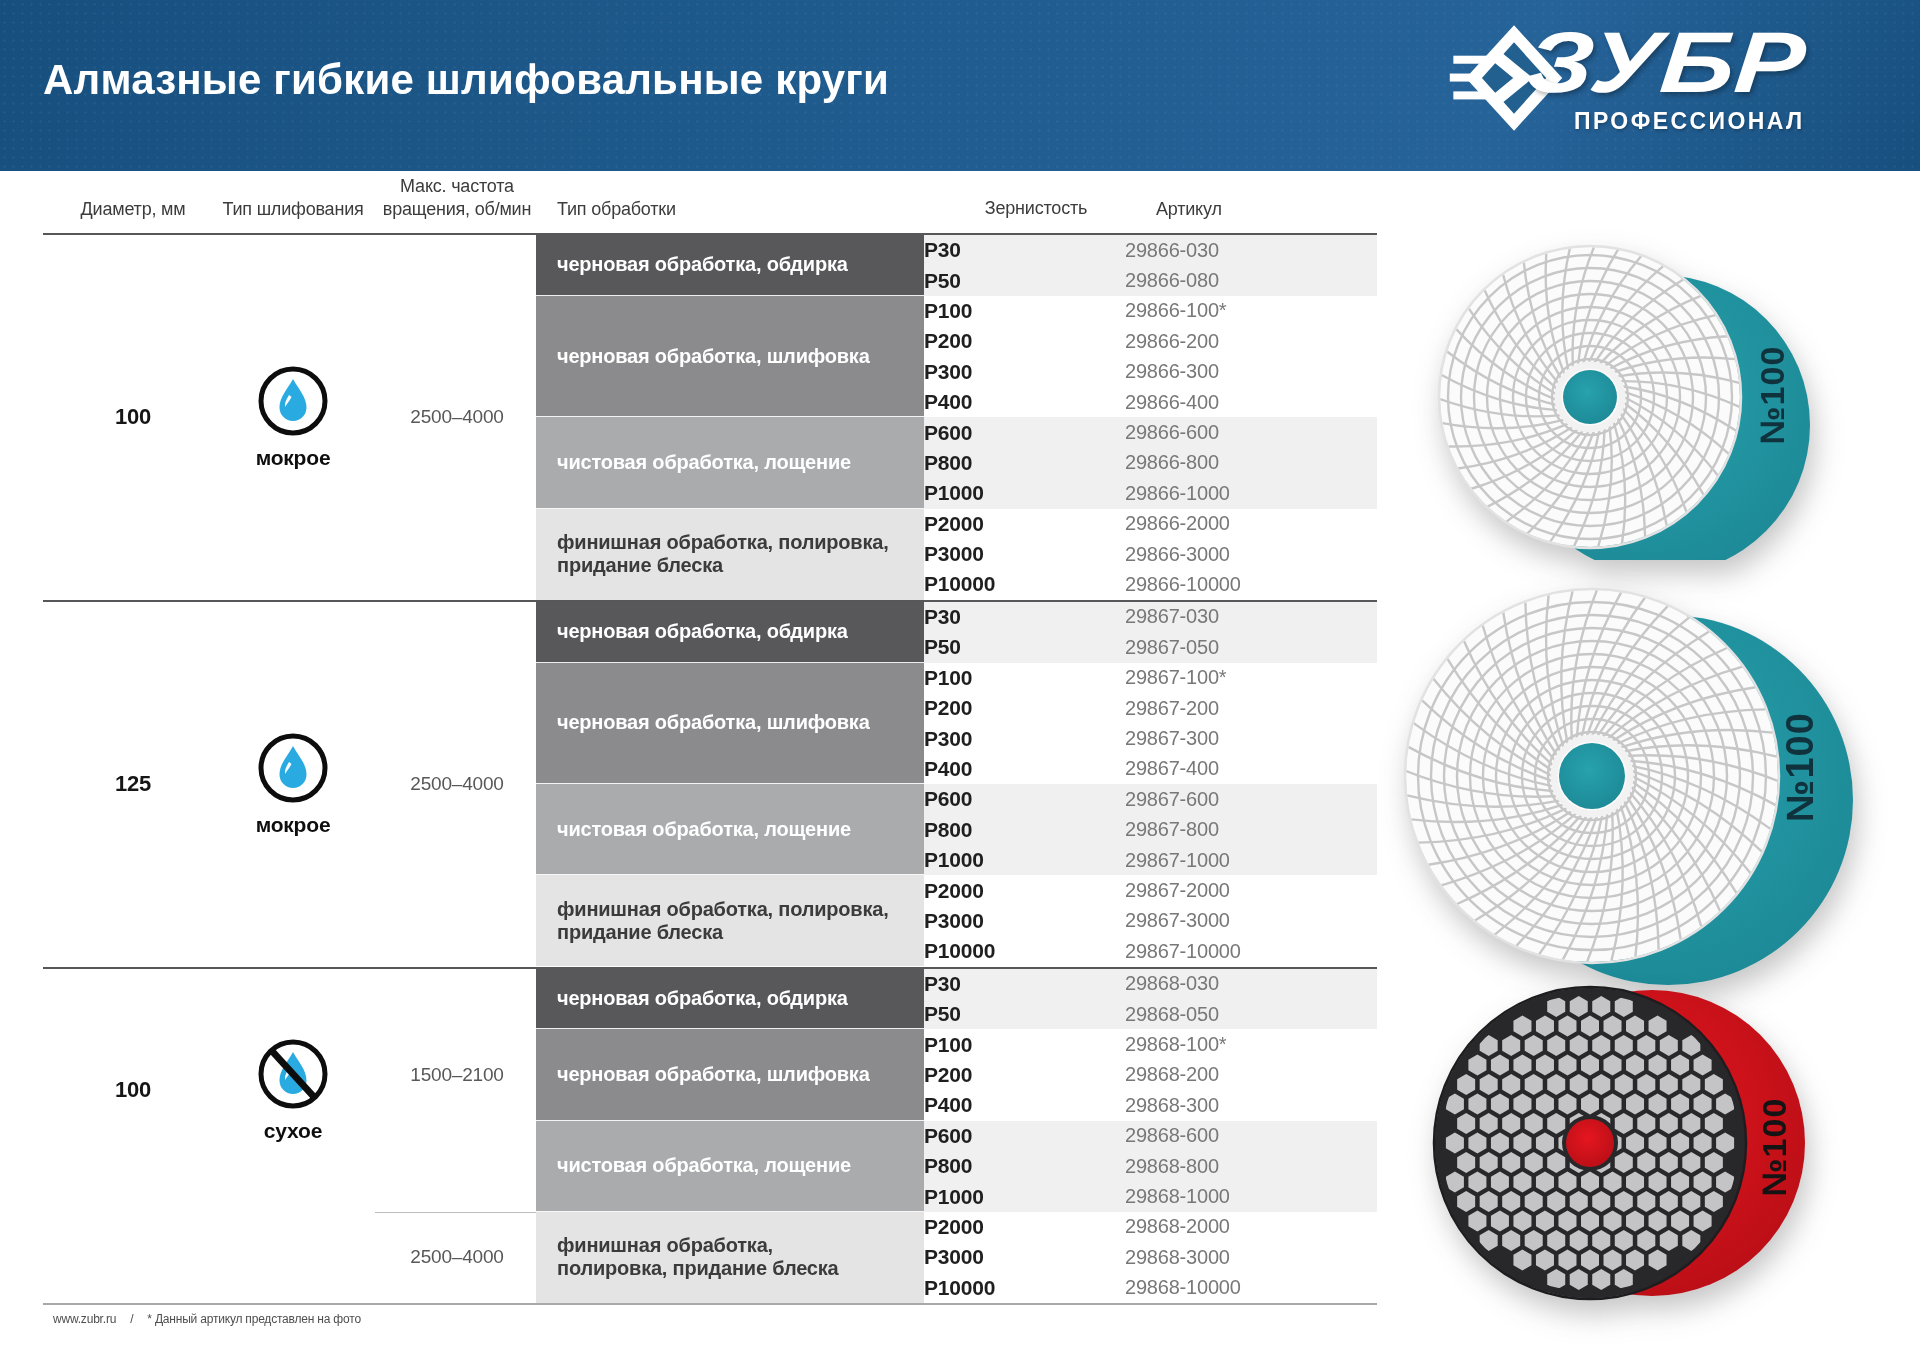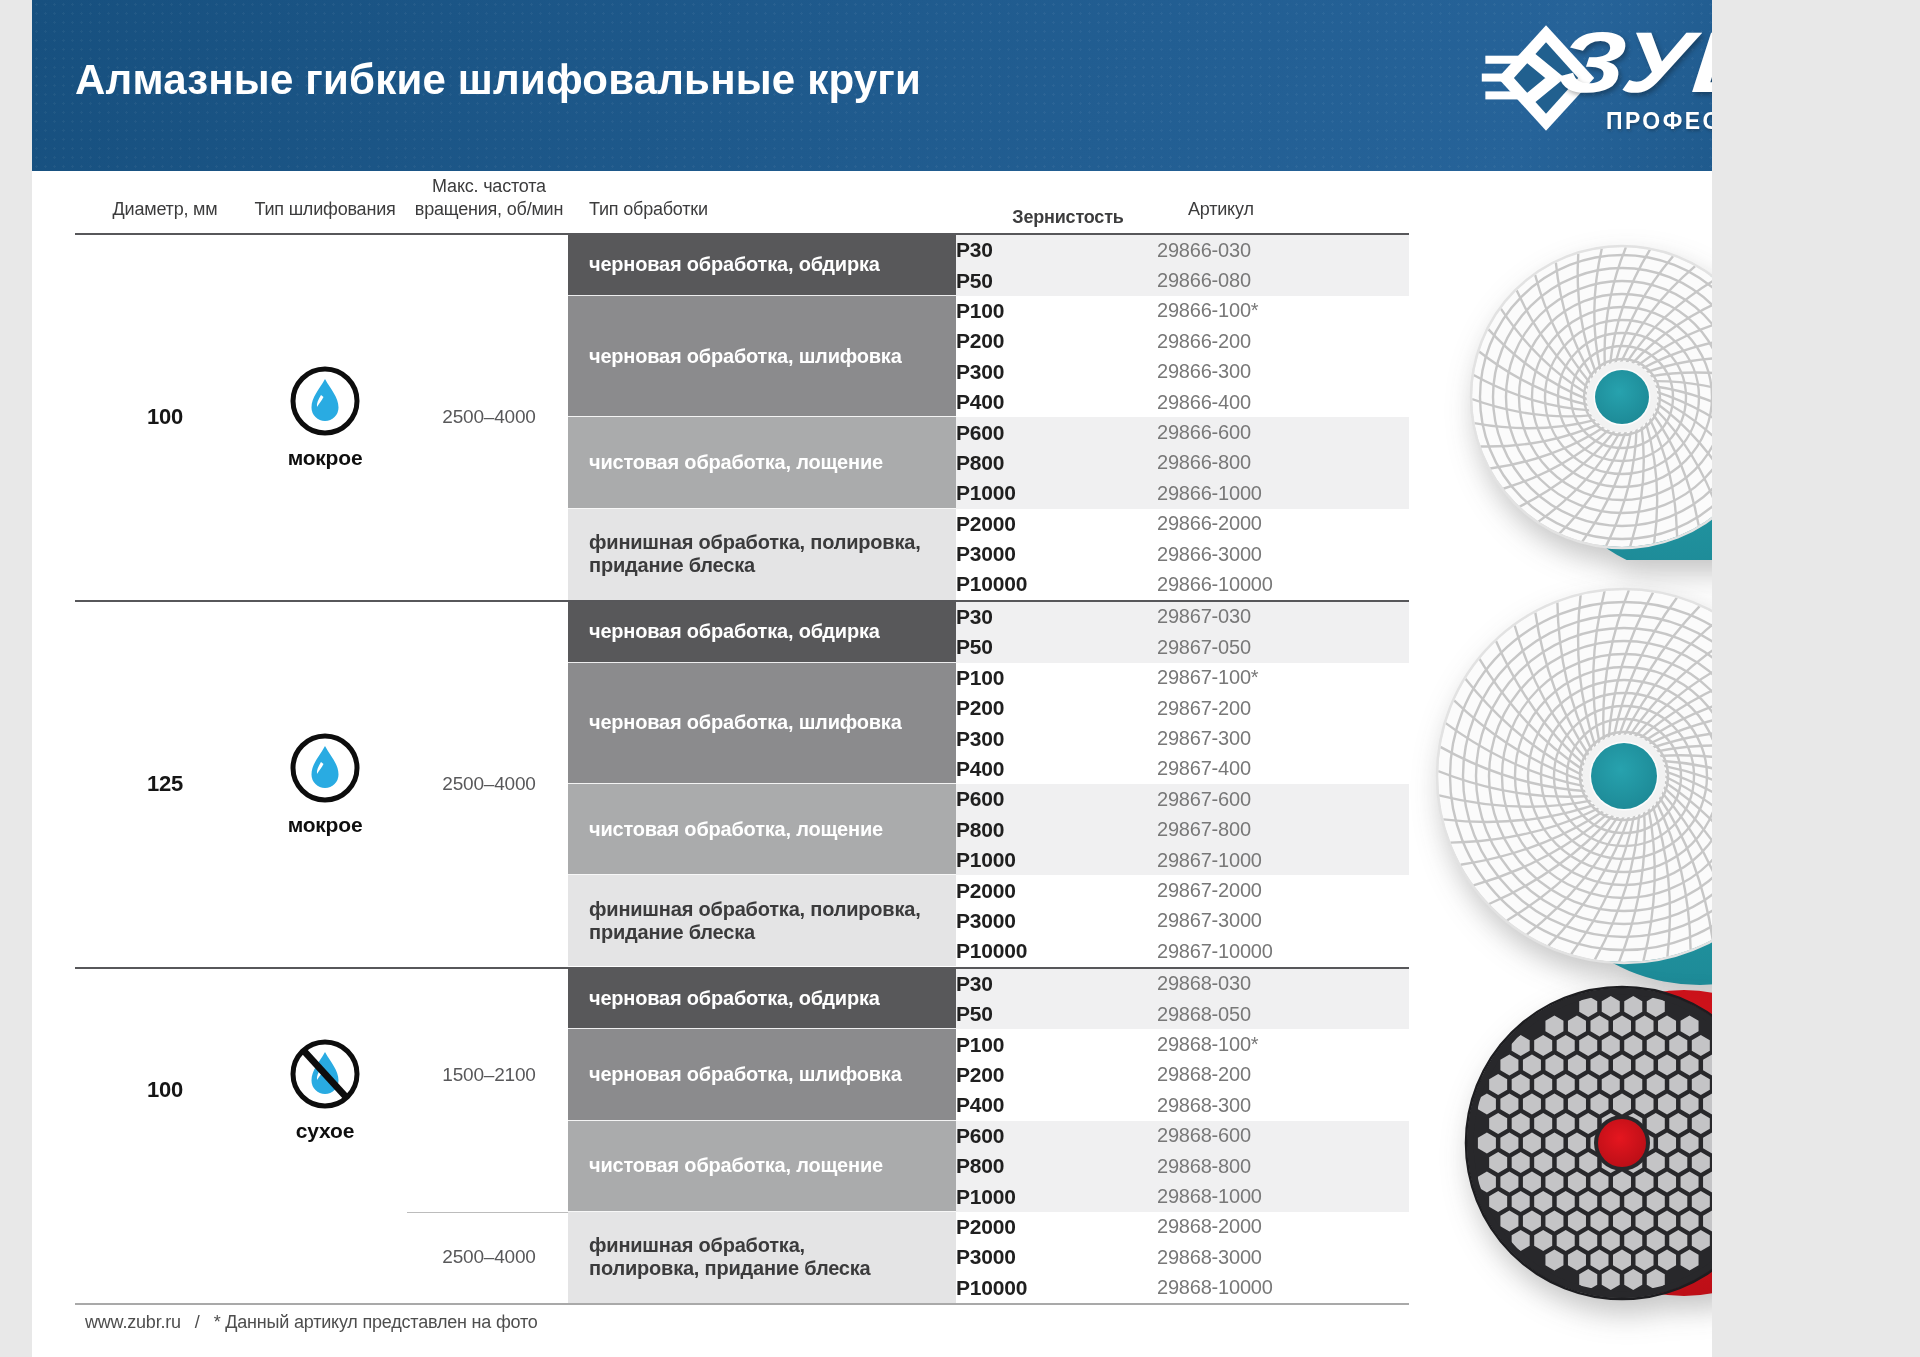--- a/index.html
+++ b/index.html
@@ -1,17 +1,17 @@
 <!DOCTYPE html>
 <html style="--header-blue-1: #17507f; --header-blue-2: #266399; --band-dark: #58585a; --band-medium: #8b8b8d; --band-light: #aaabac; --band-pale: #e4e4e5; --row-shaded: #f0f0f1; --separator: #57575a; --teal: #27a2ae; --teal-edge: #1b8592; --red: #e5161f; --red-edge: #b30d15; --drop-blue: #29abe2; --badge-on-teal: #10323c; --badge-on-red: #141414;"><head>
 <meta charset="utf-8">
 <style>
   html,body{margin:0;padding:0;background:#e8e8e8;}
-  #page{position:relative;width:1680px;height:1357px;background:#ffffff;overflow:hidden;
-        font-family:"Liberation Sans","DejaVu Sans",sans-serif;letter-spacing:-0.2px;margin-left:32px;}
+  #page{position:relative;width:1920px;height:1357px;background:#ffffff;overflow:hidden;
+        font-family:"Liberation Sans","DejaVu Sans",sans-serif;letter-spacing:-0.2px;}
 
   
   .topbar{position:absolute;left:0;top:0;width:1920px;height:171px;
     background:
       radial-gradient(rgba(255,255,255,.045) 1.2px, transparent 1.4px),
       linear-gradient(115deg,var(--header-blue-1) 0%, var(--header-blue-2) 78%, var(--header-blue-1) 100%);
     background-size:9px 9px, auto;}
   .page-title{position:absolute;left:43px;top:56px;color:#fff;font-size:42px;font-weight:bold;letter-spacing:.2px;}
 
   .logo{position:absolute;left:1448px;top:20px;display:flex;align-items:center;gap:10px;}
@@ -23,21 +23,21 @@
   .logo-tagline{color:#fff;font-size:23px;font-weight:bold;letter-spacing:2.4px;margin-top:6px;
     text-shadow:1px 2px 3px rgba(0,0,0,.25);}
 
   
   .col-h{position:absolute;color:#3c3c3d;font-size:18px;line-height:23px;}
   .col-h.center{text-align:center;}
   #h-diam   {left:63px;  top:198px; width:140px;}
   #h-grind  {left:213px; top:198px; width:160px;}
   #h-speed  {left:377px; top:175px; width:160px;}
   #h-proc   {left:557px; top:198px;}
-  #h-grit   {left:966px; top:206px; width:140px;font-weight:bold;}
+  #h-grit   {left:966px; top:197px; width:140px;}
   #h-art    {left:1156px;top:198px;}
 
   
   #catalog{position:absolute;left:43px;top:233px;width:1334px;}
   .top-rule{height:2px;background:var(--separator);}
   .group-sep{height:2px;background:var(--separator);}
   .bottom-rule{height:2px;background:#a9a9a9;}
   .group{position:relative;width:1334px;}
   .bands{position:absolute;left:493px;top:0;width:841px;}
   .band{display:flex;}
@@ -63,21 +63,21 @@
   .speed{position:absolute;left:334px;width:160px;display:flex;align-items:center;justify-content:center;
         font-size:19px;color:#58585a;}
   .speed-divider{position:absolute;left:332px;width:161px;height:1px;background:#bcbcbc;}
 
   
   .disc{position:absolute;}
   .disc svg{filter:drop-shadow(5px 14px 14px rgba(50,50,50,.28));}
 
   
   .footer{position:absolute;left:53px;top:1312px;display:flex;gap:14px;align-items:flex-end;
-          font-size:18px;color:#4e4e4e;}
+          font-size:12px;color:#4e4e4e;}
   .footer a{color:#4e4e4e;text-decoration:none;}
 </style>
 </head>
 <body>
 
 <div id="page">
 
   <div class="topbar">
     <div class="page-title">Алмазные гибкие шлифовальные круги</div>
     <div class="logo">

